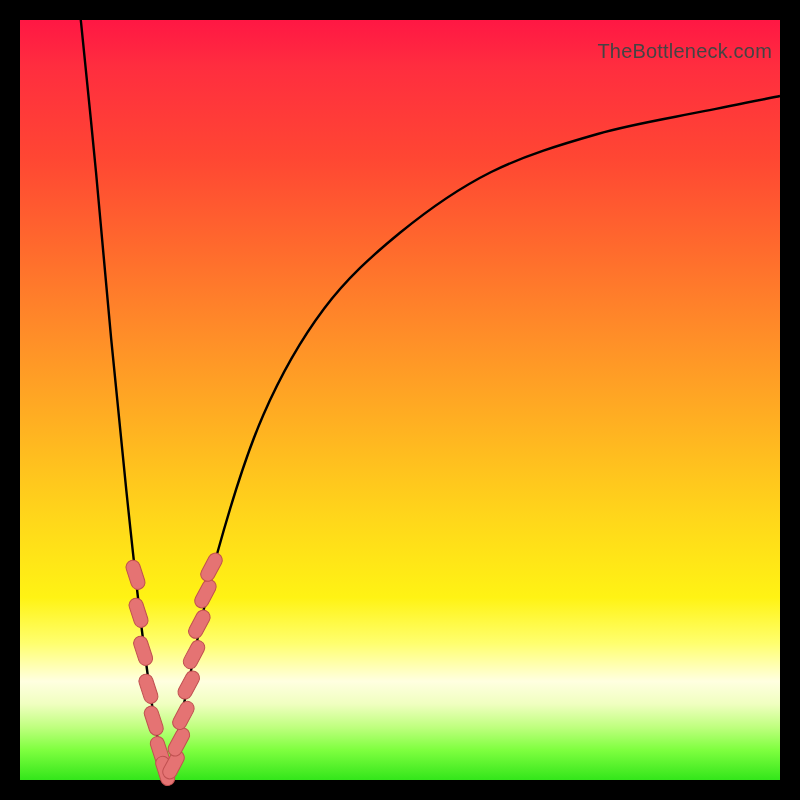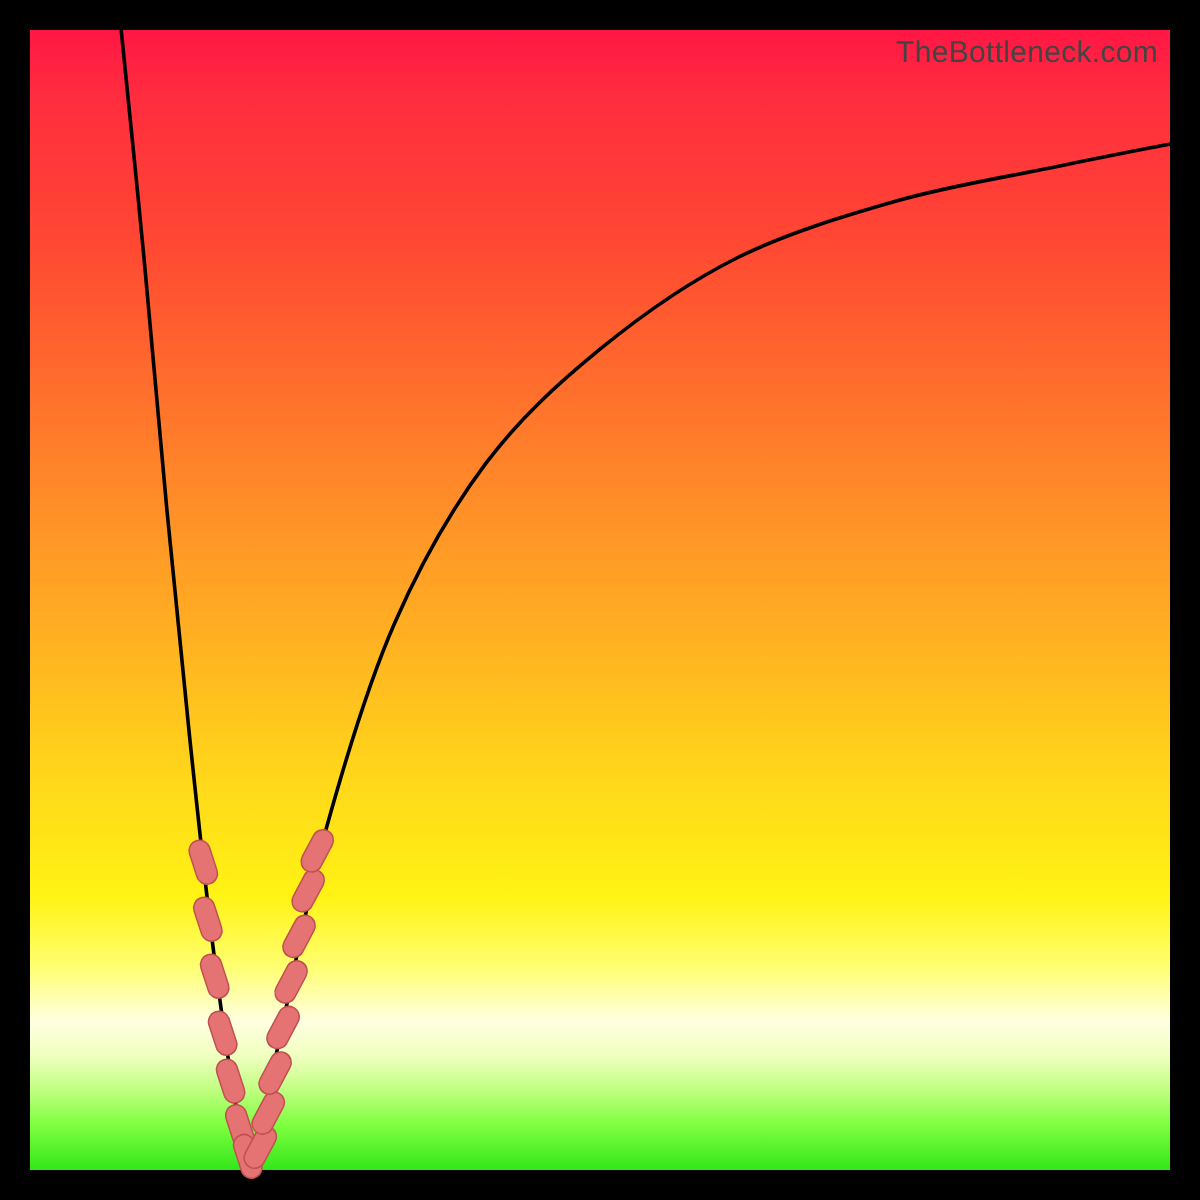--- a/index.html
+++ b/index.html
@@ -37,21 +37,21 @@
       #ffff6e 82%,
       #ffffe0 87%,
       #f0ffc0 90%,
       #c0ff80 93%,
       #80ff40 96%,
       #33e61a 100%
     );
   }
   .watermark {
     position: absolute;
-    top: 4px;
+    top: 20px;
     right: 8px;
     color: #444;
     font-size: 20px;
     font-weight: 400;
     letter-spacing: 0.2px;
     user-select: none;
   }
   svg.curves {
     position: absolute;
     left: 0;

